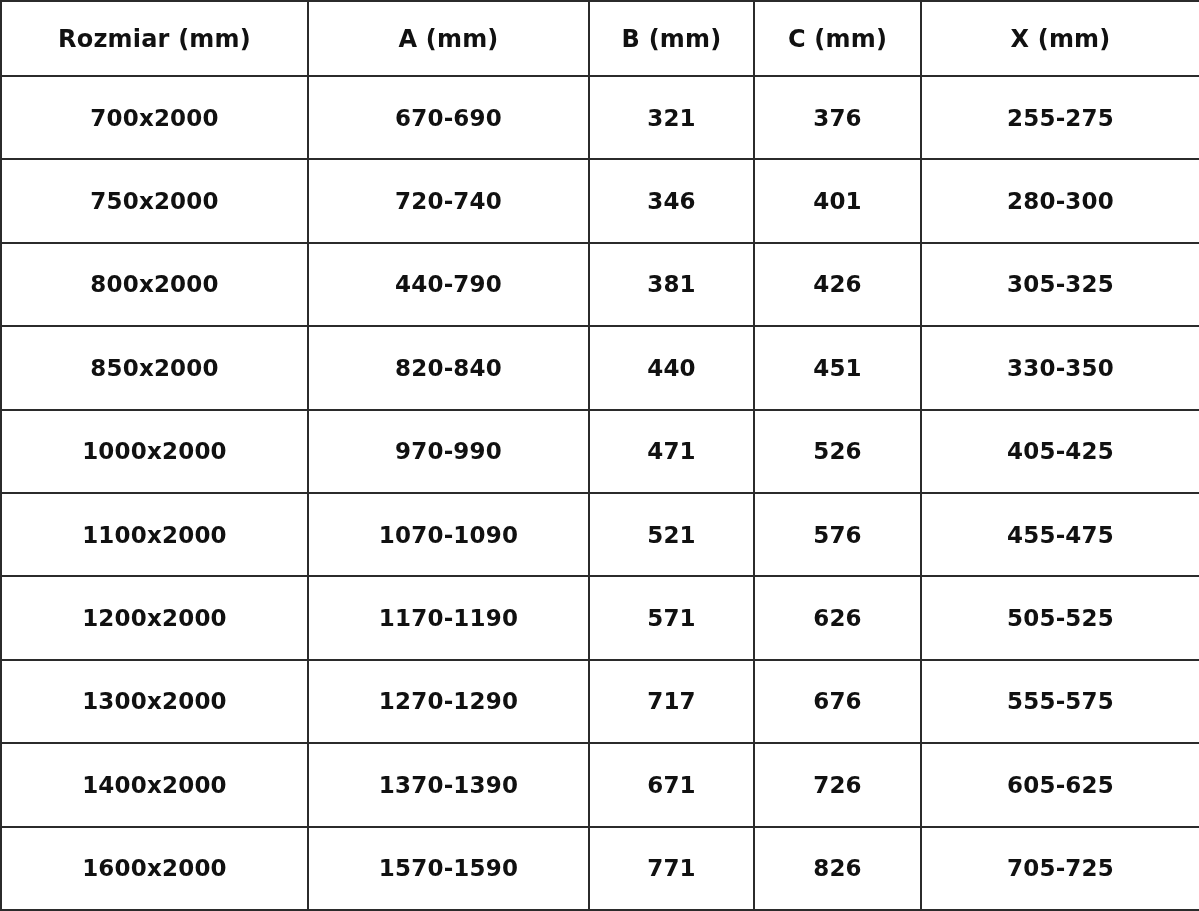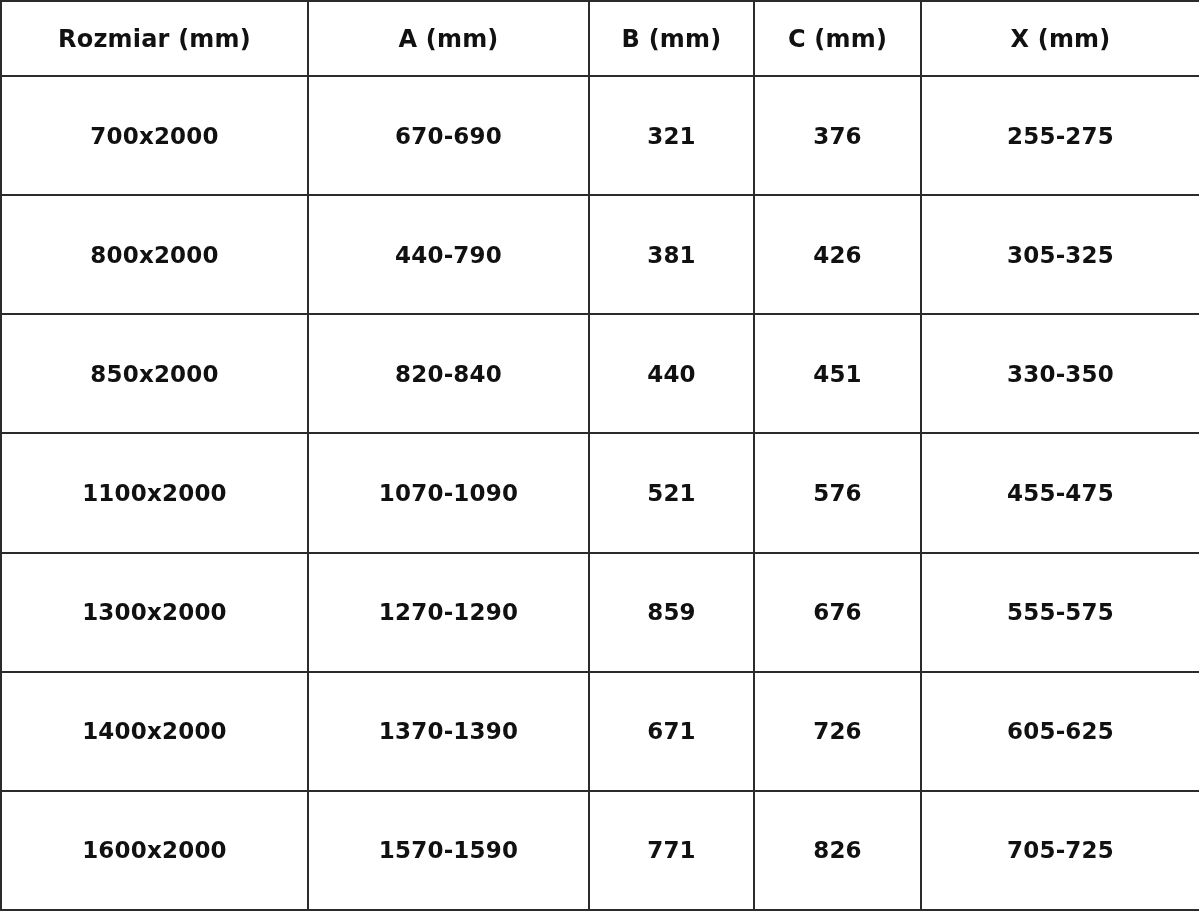--- a/index.html
+++ b/index.html
@@ -73,44 +73,65 @@
     </thead>
     <tbody>
       <tr>
         <td>700x2000</td>
         <td>670-690</td>
         <td>321</td>
         <td>376</td>
         <td>255-275</td>
       </tr>
       <tr>
+        <td>750x2000</td>
+        <td>720-740</td>
+        <td>346</td>
+        <td>401</td>
+        <td>280-300</td>
+      </tr>
+      <tr>
         <td>800x2000</td>
         <td>440-790</td>
         <td>381</td>
         <td>426</td>
         <td>305-325</td>
       </tr>
       <tr>
         <td>850x2000</td>
         <td>820-840</td>
         <td>440</td>
         <td>451</td>
         <td>330-350</td>
       </tr>
       <tr>
+        <td>1000x2000</td>
+        <td>970-990</td>
+        <td>471</td>
+        <td>526</td>
+        <td>405-425</td>
+      </tr>
+      <tr>
         <td>1100x2000</td>
         <td>1070-1090</td>
         <td>521</td>
         <td>576</td>
         <td>455-475</td>
       </tr>
       <tr>
+        <td>1200x2000</td>
+        <td>1170-1190</td>
+        <td>571</td>
+        <td>626</td>
+        <td>505-525</td>
+      </tr>
+      <tr>
         <td>1300x2000</td>
         <td>1270-1290</td>
-        <td>859</td>
+        <td>717</td>
         <td>676</td>
         <td>555-575</td>
       </tr>
       <tr>
         <td>1400x2000</td>
         <td>1370-1390</td>
         <td>671</td>
         <td>726</td>
         <td>605-625</td>
       </tr>

